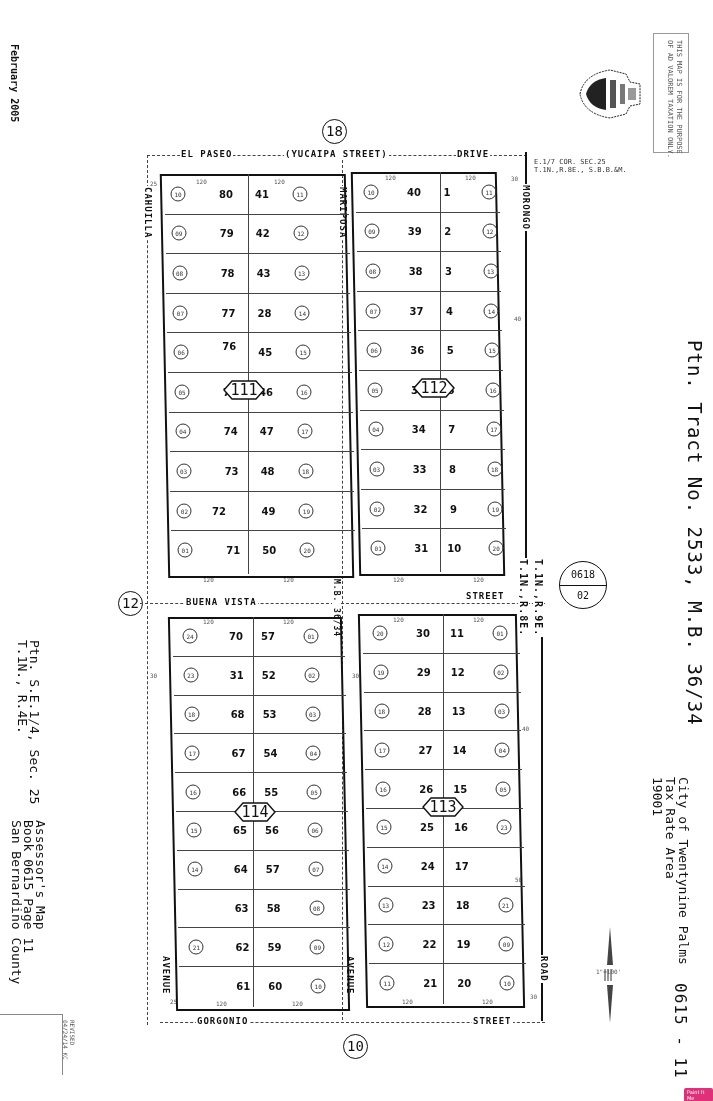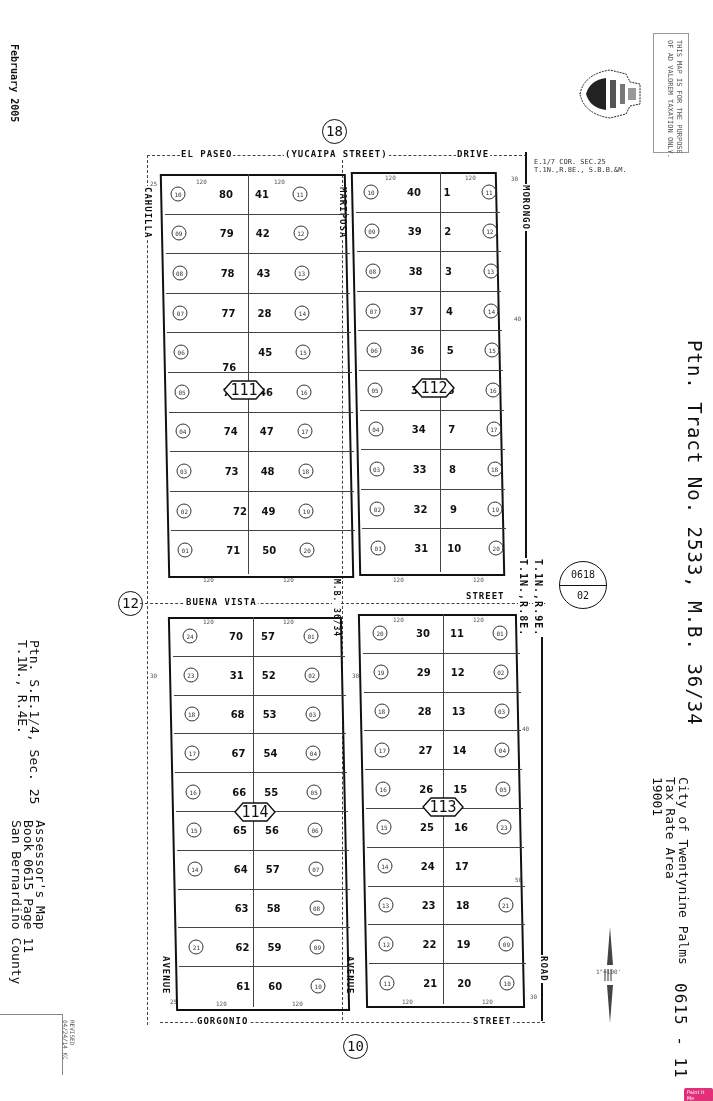--- a/index.html
+++ b/index.html
@@ -200,37 +200,37 @@
     <div class="par" style="left: 300.8px; top: 233.4px;">12</div>
     <div class="par" style="left: 179.6px; top: 273px;">08</div>
     <div class="lot" style="left: 227.6px; top: 273px;">78</div>
     <div class="lot" style="left: 263.6px; top: 273px;">43</div>
     <div class="par" style="left: 301.6px; top: 273px;">13</div>
     <div class="par" style="left: 180.4px; top: 312.6px;">07</div>
     <div class="lot" style="left: 228.4px; top: 312.6px;">77</div>
     <div class="lot" style="left: 264.4px; top: 312.6px;">28</div>
     <div class="par" style="left: 302.4px; top: 312.6px;">14</div>
     <div class="par" style="left: 181.2px; top: 352.2px;">06</div>
-    <div class="lot" style="left: 229.2px; top: 367px;">76</div>
+    <div class="lot" style="left: 229.2px; top: 346px;">76</div>
     <div class="lot" style="left: 265.2px; top: 352.2px;">45</div>
     <div class="par" style="left: 303.2px; top: 352.2px;">15</div>
     <div class="par" style="left: 182px; top: 391.8px;">05</div>
     <div class="lot" style="left: 230px; top: 391.8px;">75</div>
     <div class="lot" style="left: 266px; top: 391.8px;">46</div>
     <div class="par" style="left: 304px; top: 391.8px;">16</div>
     <div class="par" style="left: 182.8px; top: 431.4px;">04</div>
     <div class="lot" style="left: 230.8px; top: 431.4px;">74</div>
     <div class="lot" style="left: 266.8px; top: 431.4px;">47</div>
     <div class="par" style="left: 304.8px; top: 431.4px;">17</div>
     <div class="par" style="left: 183.6px; top: 471px;">03</div>
     <div class="lot" style="left: 231.6px; top: 471px;">73</div>
     <div class="lot" style="left: 267.6px; top: 471px;">48</div>
     <div class="par" style="left: 305.6px; top: 471px;">18</div>
     <div class="par" style="left: 184.4px; top: 510.6px;">02</div>
-    <div class="lot" style="left: 240px; top: 510.6px;">72</div>
+    <div class="lot" style="left: 219px; top: 510.6px;">72</div>
     <div class="lot" style="left: 268.4px; top: 510.6px;">49</div>
     <div class="par" style="left: 306.4px; top: 510.6px;">19</div>
     <div class="par" style="left: 185.2px; top: 550.2px;">01</div>
     <div class="lot" style="left: 233.2px; top: 550.2px;">71</div>
     <div class="lot" style="left: 269.2px; top: 550.2px;">50</div>
     <div class="par" style="left: 307.2px; top: 550.2px;">20</div>
     <div class="par" style="left: 371px; top: 191.8px;">10</div>
     <div class="lot" style="left: 414px; top: 191.8px;">40</div>
     <div class="lot" style="left: 447px; top: 191.8px;">1</div>
     <div class="par" style="left: 489px; top: 191.8px;">11</div>

